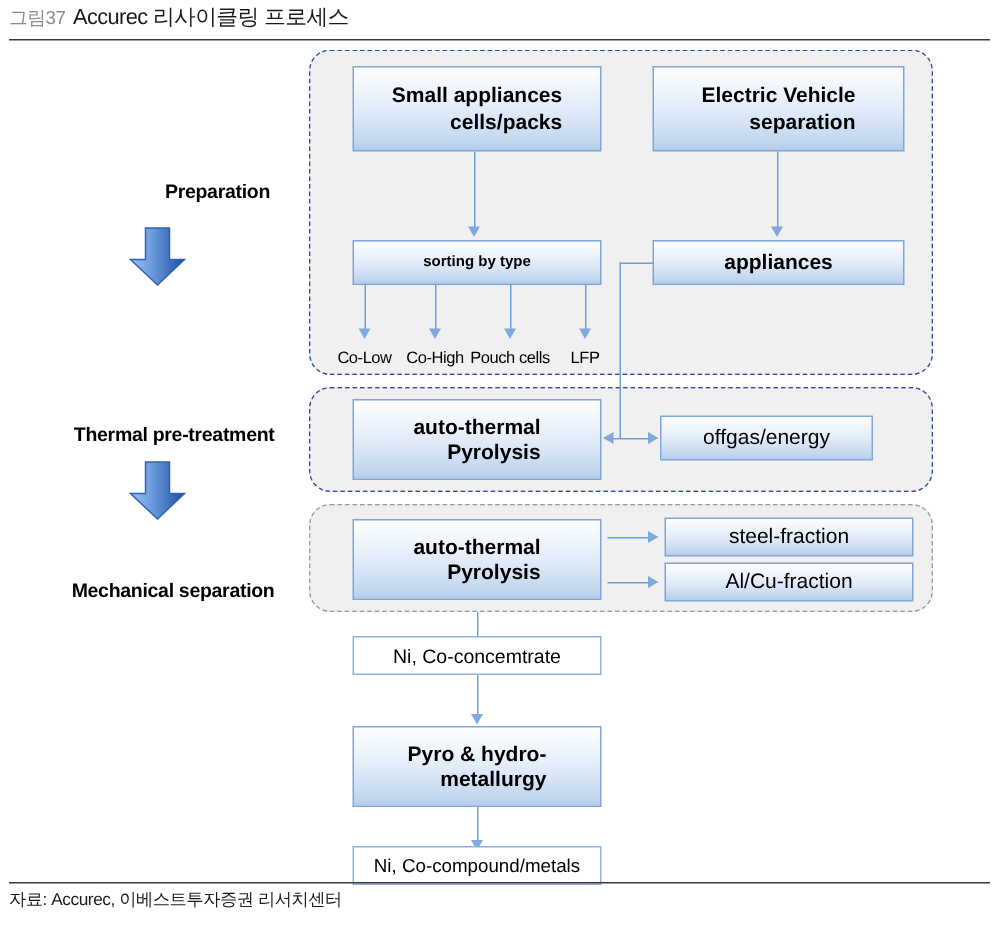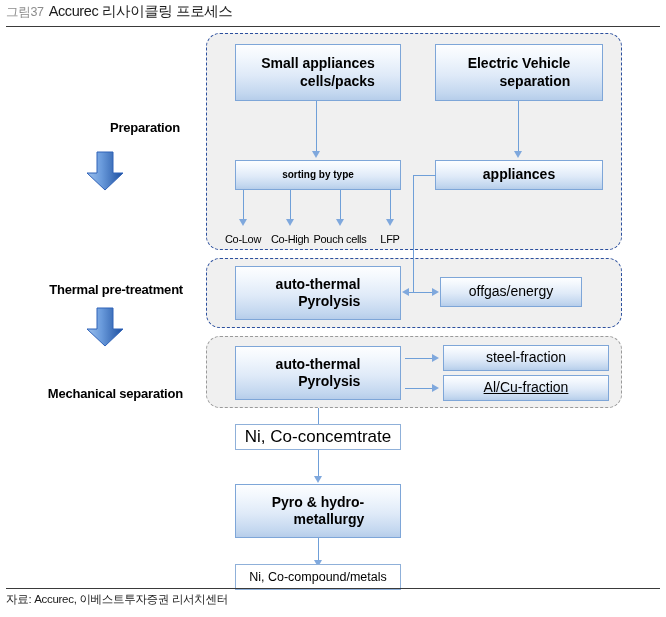--- a/index.html
+++ b/index.html
@@ -208,33 +208,33 @@
     <div>
       <span>auto-thermal</span>
       <span>Pyrolysis</span>
     </div>
   </div>
 
   <div class="pbox" style="left:443px;top:345px;width:166px;height:26px;font-size:14px;">
     <span>steel-fraction</span>
   </div>
 
-  <div class="pbox" style="left:443px;top:375px;width:166px;height:26px;font-size:14px;text-decoration:underline;">
+  <div class="pbox" style="left:443px;top:375px;width:166px;height:26px;font-size:14px;">
     <span>Al/Cu-fraction</span>
   </div>
 
   <div class="hline" style="left:405px;top:358px;width:28px;"></div>
   <div class="arrow-right" style="left:432px;top:354px;"></div>
 
   <div class="hline" style="left:405px;top:388px;width:28px;"></div>
   <div class="arrow-right" style="left:432px;top:384px;"></div>
 
   <div class="vline" style="left:318px;top:408px;height:16px;"></div>
 
-  <div class="wbox" style="left:235px;top:424px;width:166px;height:26px;font-size:17px;">
+  <div class="wbox" style="left:235px;top:424px;width:166px;height:26px;font-size:13px;">
     <span>Ni, Co-concemtrate</span>
   </div>
 
   <div class="vline" style="left:318px;top:450px;height:27px;"></div>
   <div class="arrow-down" style="left:314px;top:476px;"></div>
 
   <div class="pbox bold" style="left:235px;top:484px;width:166px;height:54px;font-size:14px;">
     <div>
       <span>Pyro &amp; hydro-</span>
       <span>metallurgy</span>

